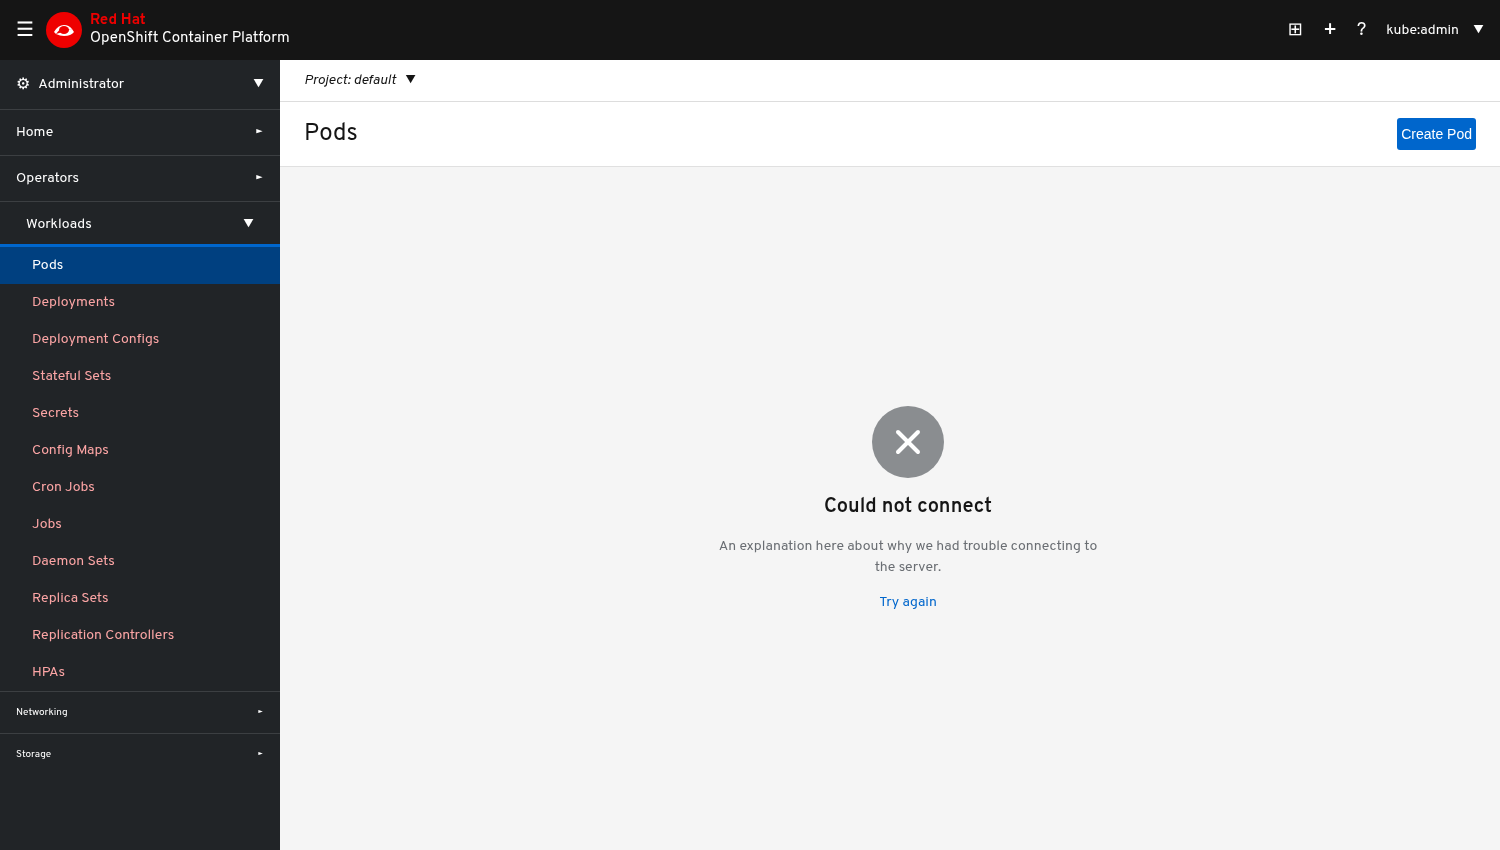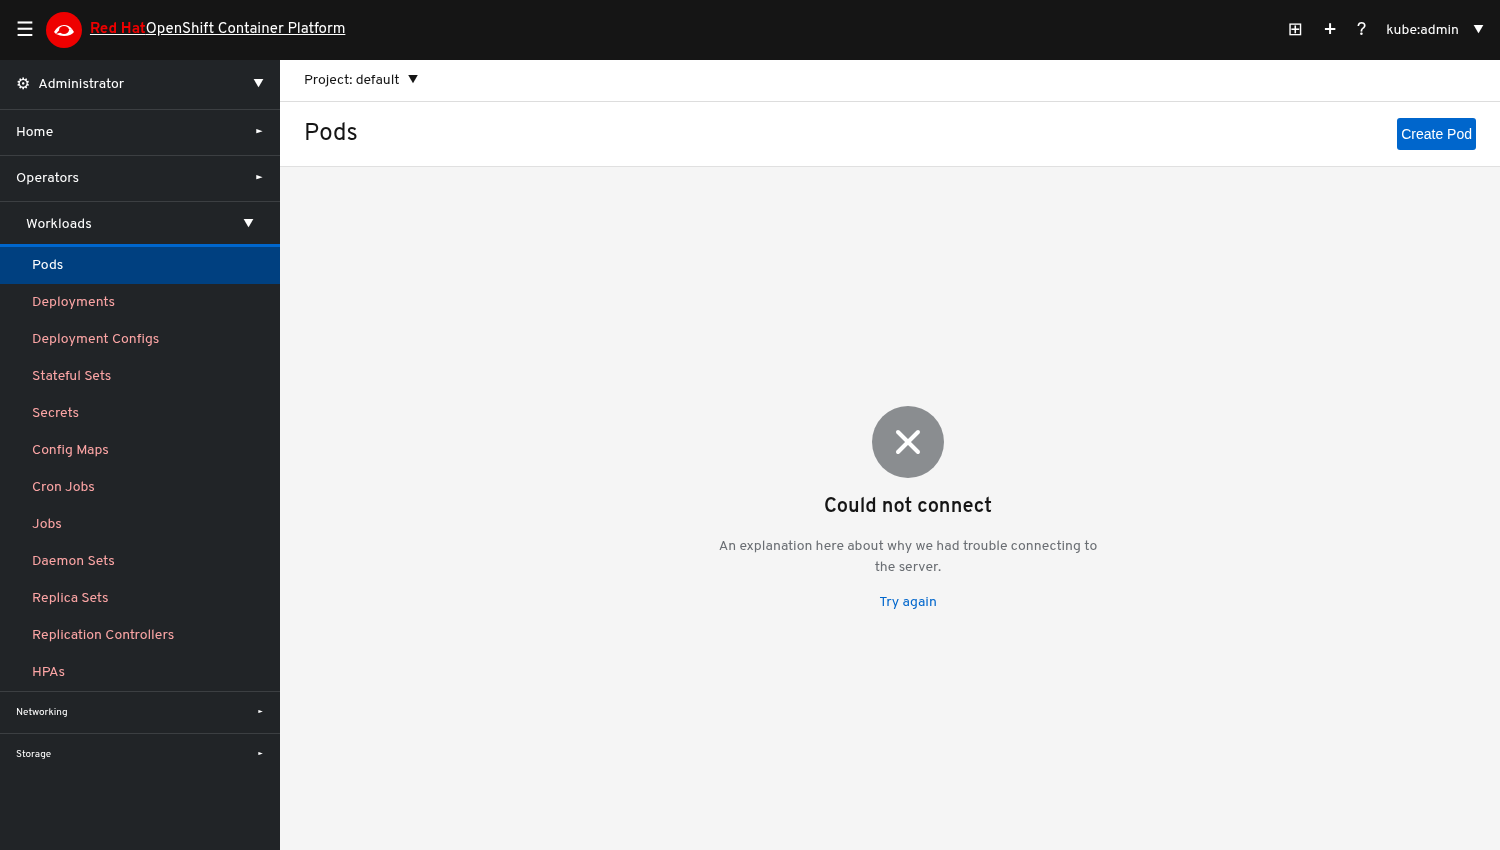--- a/index.html
+++ b/index.html
@@ -13,21 +13,21 @@
       display: flex;
       align-items: center;
       padding: 0 16px;
       flex-shrink: 0;
       z-index: 10;
     }
     .topnav-left { display: flex; align-items: center; gap: 12px; flex: 1; }
     .hamburger-icon { color: #fff; cursor: pointer; font-size: 20px; }
     .brand { display: flex; align-items: center; gap: 8px; }
     .redhat-logo { width: 36px; height: 36px; }
-    .brand-text { display: flex; flex-direction: row; line-height: 1.2; text-decoration: underline; }
+    .brand-text { display: flex; flex-direction: column; line-height: 1.2; }
     .brand-text .redhat { color: #ee0000; font-weight: 700; font-size: 15px; }
     .brand-text .product { color: #fff; font-size: 15px; }
     .topnav-right { display: flex; align-items: center; gap: 20px; }
     .topnav-icon { color: #fff; cursor: pointer; font-size: 18px; }
     .user-menu { display: flex; align-items: center; gap: 14px; color: #fff; cursor: pointer; font-size: 14px; }
 
     
     .main-layout { display: flex; flex: 1; overflow: hidden; }
 
     
@@ -100,20 +100,21 @@
     .content-area { flex: 1; display: flex; flex-direction: column; overflow: hidden; background: #f5f5f5; }
 
     
     .project-bar {
       background: #fff;
       border-bottom: 1px solid #ddd;
       padding: 12px 24px;
       display: flex;
       align-items: center;
       flex-shrink: 0;
+      font-style: italic;
     }
     .project-selector {
       display: flex;
       align-items: center;
       gap: 8px;
       cursor: pointer;
       font-size: 14px;
       color: #151515;
     }
 

